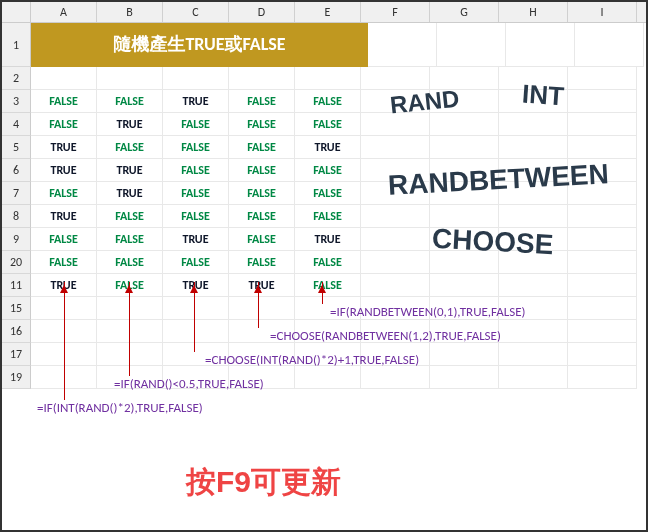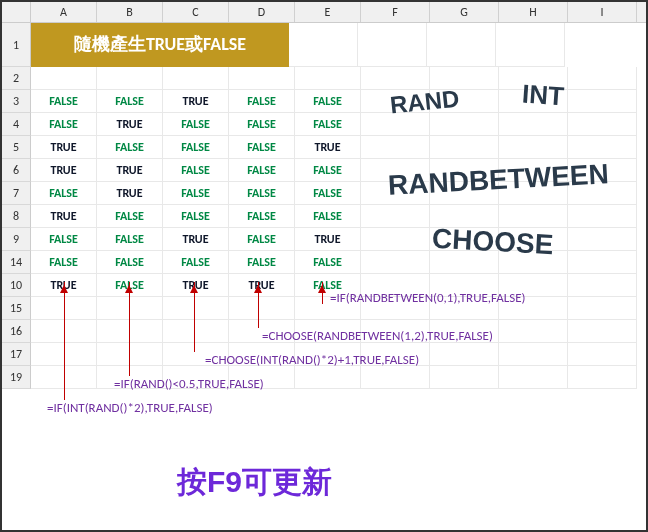--- a/index.html
+++ b/index.html
@@ -13,26 +13,26 @@
 .title-cell{background:#c09820;color:#fff;font-size:18px;font-weight:bold;line-height:42px;text-align:center}
 .true{color:#0f172a}
 .false{color:#008844}
 .wa{width:65px}.wb{width:65px}.wc{width:65px}.wd{width:65px}.we{width:65px}.wf{width:68px}.wg{width:68px}.wh{width:68px}.wi{width:68px}
 .decor{position:absolute;font-weight:900;color:#2a3a4a;font-family:Arial Black,Arial,sans-serif;pointer-events:none}
 .d1{top:86px;left:388px;font-size:24px;transform:rotate(-6deg)}
 .d2{top:78px;left:520px;font-size:26px;transform:rotate(4deg)}
 .d3{top:162px;left:386px;font-size:28px;transform:rotate(-3deg)}
 .d4{top:224px;left:430px;font-size:28px;transform:rotate(3deg)}
 .formula{position:absolute;color:#7030a0;font-size:13px;font-family:Calibri,Arial}
-.f1{top:288px;left:328px}
-.f2{top:326px;left:260px}
+.f1{top:302px;left:328px}
+.f2{top:326px;left:268px}
 .f3{top:350px;left:203px}
 .f4{top:374px;left:112px}
-.f5{top:398px;left:45px}
-.bigred{position:absolute;top:460px;left:175px;font-size:30px;font-weight:900;color:#6d28d9;font-family:"Microsoft JhengHei",Arial}
+.f5{top:398px;left:35px}
+.bigred{position:absolute;top:460px;left:184px;font-size:30px;font-weight:900;color:#ef4444;font-family:"Microsoft JhengHei",Arial}
 .arrow{position:absolute;width:1px;background:#c00000}
 .arrow::before{content:'';position:absolute;top:-1px;left:-4px;border:4px solid transparent;border-bottom:8px solid #c00000}
 .ar1{left:62px;top:280px;height:118px}
 .ar2{left:127px;top:280px;height:94px}
 .ar3{left:192px;top:280px;height:70px}
 .ar4{left:256px;top:280px;height:46px}
 .ar5{left:320px;top:280px;height:22px}
 .r1{height:44px}
 </style>
 </head>
@@ -47,21 +47,21 @@
 <div class="ch wd">D</div>
 <div class="ch we">E</div>
 <div class="ch wf">F</div>
 <div class="ch wg">G</div>
 <div class="ch wh">H</div>
 <div class="ch wi">I</div>
 </div>
 
 <div class="row r1">
 <div class="rh" style="line-height:44px">1</div>
-<div class="title-cell" style="width:258px">隨機產生TRUE或FALSE</div>
+<div class="title-cell" style="width:337px">隨機產生TRUE或FALSE</div>
 <div class="cell wf"></div>
 <div class="cell wg"></div>
 <div class="cell wh"></div>
 <div class="cell wi"></div>
 </div>
 
 <div class="row">
 <div class="rh">2</div>
 <div class="cell wa"></div>
       <div class="cell wb"></div>
@@ -153,33 +153,33 @@
         <div class="cell wb false">FALSE</div>
         <div class="cell wc true">TRUE</div>
         <div class="cell wd false">FALSE</div>
         <div class="cell we true">TRUE</div>
         <div class="cell wf"></div>
         <div class="cell wg"></div>
         <div class="cell wh"></div>
         <div class="cell wi"></div>
       </div>
       <div class="row">
-        <div class="rh">14</div>
-        <div class="cell wa false">FALSE</div>
-        <div class="cell wb false">FALSE</div>
-        <div class="cell wc false">FALSE</div>
-        <div class="cell wd false">FALSE</div>
-        <div class="cell we false">FALSE</div>
-        <div class="cell wf"></div>
-        <div class="cell wg"></div>
-        <div class="cell wh"></div>
-        <div class="cell wi"></div>
-      </div>
-      <div class="row">
-        <div class="rh">10</div>
+        <div class="rh">20</div>
+        <div class="cell wa false">FALSE</div>
+        <div class="cell wb false">FALSE</div>
+        <div class="cell wc false">FALSE</div>
+        <div class="cell wd false">FALSE</div>
+        <div class="cell we false">FALSE</div>
+        <div class="cell wf"></div>
+        <div class="cell wg"></div>
+        <div class="cell wh"></div>
+        <div class="cell wi"></div>
+      </div>
+      <div class="row">
+        <div class="rh">11</div>
         <div class="cell wa true">TRUE</div>
         <div class="cell wb false">FALSE</div>
         <div class="cell wc true">TRUE</div>
         <div class="cell wd true">TRUE</div>
         <div class="cell we false">FALSE</div>
         <div class="cell wf"></div>
         <div class="cell wg"></div>
         <div class="cell wh"></div>
         <div class="cell wi"></div>
       </div>

